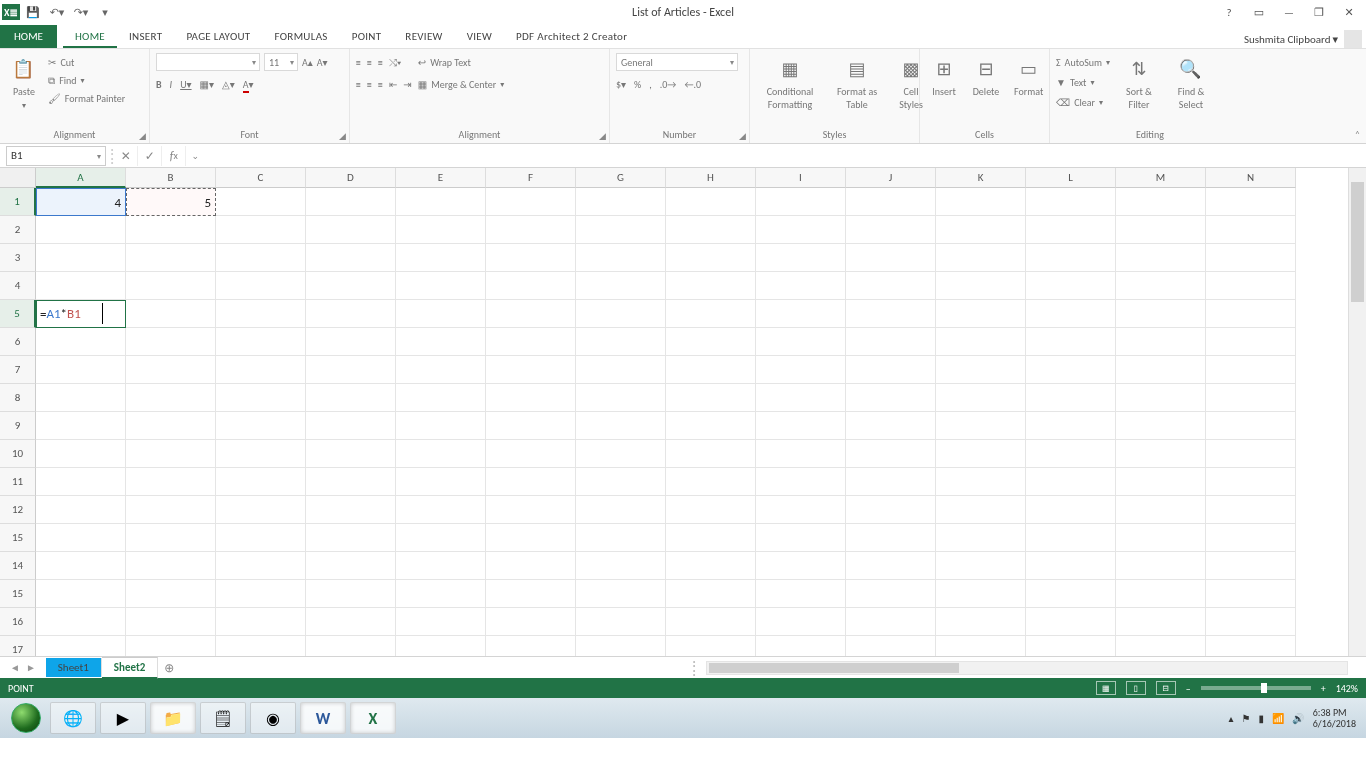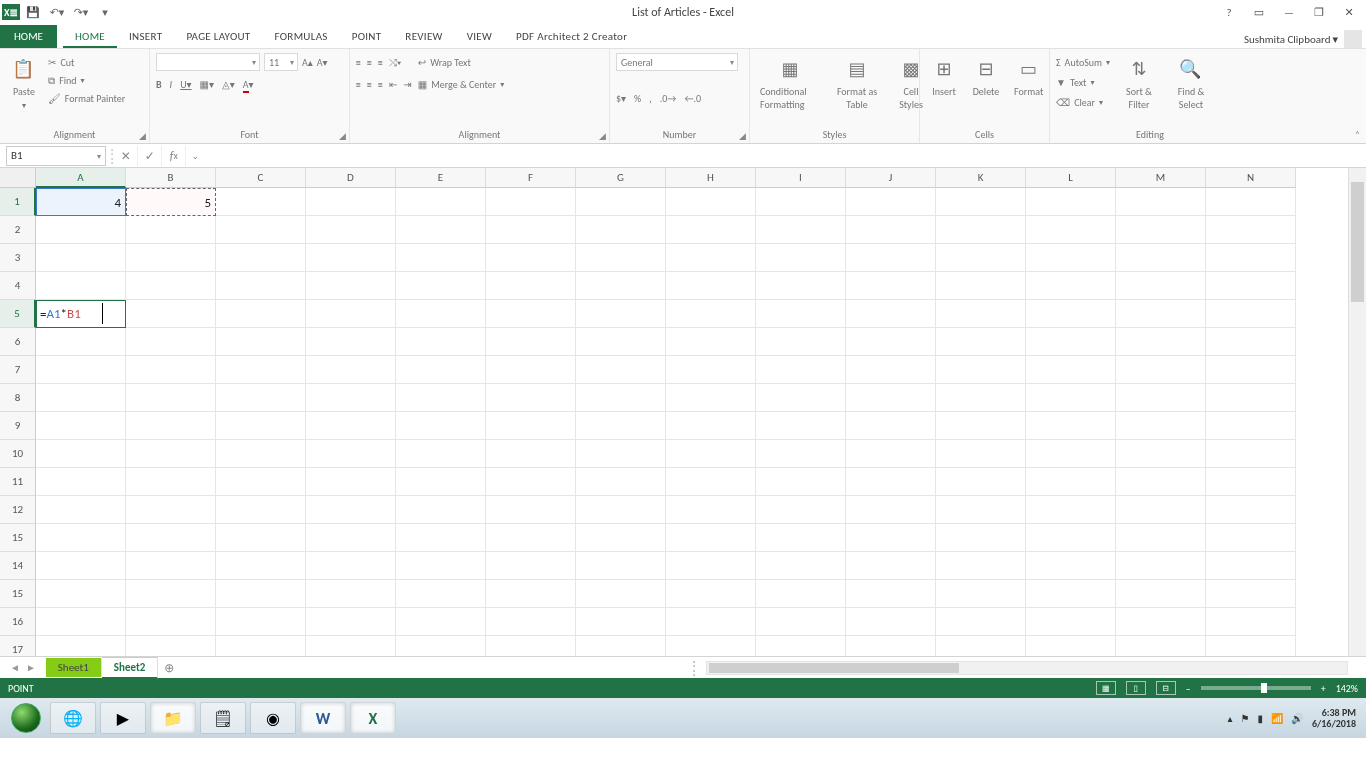--- a/index.html
+++ b/index.html
@@ -60,41 +60,41 @@
 .cell.refA { border: 1px solid #3b78cc; background: rgba(100,160,230,.12); }
 .cell.active { outline: 1.5px solid #217346; outline-offset: -1px; }
 .cursor { position: absolute; right: 22px; top: 3px; bottom: 3px; width: 1px; background: #000; animation: blink 1s step-start infinite; }
 @keyframes blink { 50% { opacity: 0; } }
 .vscroll { position: absolute; right: 0; top: 0; width: 18px; bottom: 0; background: #f1f1f1; border-left: 1px solid #ddd; }
 .vscroll .thumb { position: absolute; left: 2px; right: 2px; top: 14px; height: 120px; background: #cfcfcf; }
 
 
 .sheetbar { height: 22px; background: #fff; border-top: 1px solid #d4d4d4; display: flex; align-items: center; position: relative; }
 .sheetnav { display: flex; gap: 6px; padding: 0 10px; color: #999; font-size: 10px; }
-.sheettab { font-size: 11px; color: #444; padding: 3px 12px; border-right: 1px solid #ddd; background: #84cc16; }
+.sheettab { font-size: 11px; color: #444; padding: 3px 12px; border-right: 1px solid #ddd; background: #0ea5e9; }
 .sheettab.active { background: #fff; border-top: 1px solid #ccc; border-bottom: 2px solid #217346; color: #217346; font-weight: 600; }
 .sheetadd { width: 22px; text-align: center; color: #888; font-size: 12px; }
 .hscroll { flex: 1; margin: 0 18px 0 10px; height: 14px; background: #f1f1f1; position: relative; border: 1px solid #e4e4e4; }
 .hscroll .thumb { position: absolute; left: 2px; top: 1px; bottom: 1px; width: 250px; background: #cfcfcf; }
 
 
 .statusbar { height: 20px; background: #217346; color: #fff; display: flex; align-items: center; font-size: 10px; padding: 0 8px; }
 .statusbar .right { margin-left: auto; display: flex; align-items: center; gap: 10px; }
 .viewbtn { width: 20px; height: 14px; border: 1px solid rgba(255,255,255,.6); display:flex; align-items:center; justify-content:center; font-size:8px; }
 .zoomslider { width: 110px; height: 4px; background: rgba(255,255,255,.4); position: relative; }
 .zoomslider .zthumb { position: absolute; left: 55%; top: -3px; width: 6px; height: 10px; background: #fff; }
 
 
 .taskbar { height: 40px; background: linear-gradient(#dfe9ef,#c6d6e1); display: flex; align-items: center; padding: 0 6px; gap: 4px; }
 .startbtn { width: 40px; height: 32px; display:flex; align-items:center; justify-content:center; }
 .startbtn .orb { width: 30px; height: 30px; border-radius: 50%; background: radial-gradient(circle at 35% 30%, #8fdc6f, #1e6b1e 60%, #0a3a0a); border:1px solid #3a6; }
 .tbtn { width: 46px; height: 32px; border: 1px solid rgba(0,0,0,.15); background: rgba(255,255,255,.45); display:flex; align-items:center; justify-content:center; font-size:16px; border-radius:2px; }
 .tbtn.active { background: rgba(255,255,255,.8); box-shadow: inset 0 0 4px rgba(0,0,0,.2); }
 .tray { margin-left:auto; display:flex; align-items:center; gap:8px; color:#333; font-size:10px; }
-.clock { text-align:right; line-height:11px; padding-right:4px;font-weight:bold; }
+.clock { text-align:left; line-height:11px; padding-right:4px; }
 
 .ref-a1 { color:#3b78cc; }
 .ref-b1 { color:#c0504d; }
 </style>
 </head>
 <body>
 
 <div class="titlebar">
   <div class="qat">
     <span class="excel-logo">X≣</span>
@@ -207,39 +207,39 @@
             <span>Merge &amp; Center</span>
             <span style="font-size:8px;">▾</span>
           </div>
       </div>
     </div>
     <div class="rgroup-title">Alignment</div>
     <span class="dialog-launcher">◢</span>
   </div>
 
   <div class="rgroup" style="width:140px; position:relative;">
-    <div class="rgroup-body" style="flex-direction:column; gap:18px;">
+    <div class="rgroup-body" style="flex-direction:column; gap:4px;">
       <div class="drop" style="width:122px;">General</div>
       <div class="smallrow" style="gap:8px;">
         <span>$▾</span>
         <span>%</span>
         <span>,</span>
         <span>.0→</span>
         <span>←.0</span>
       </div>
     </div>
     <div class="rgroup-title">Number</div>
     <span class="dialog-launcher">◢</span>
   </div>
 
   <div class="rgroup" style="width:170px;">
     <div class="rgroup-body">
       <div class="bigbtn">
           <span class="bigicon">▦</span>
-          <span style="width:60px;text-align:left;">Conditional Formatting</span>
+          <span style="width:60px;text-align:center;">Conditional Formatting</span>
         </div>
       <div class="bigbtn">
           <span class="bigicon">▤</span>
           <span style="width:46px;text-align:center;">Format as Table</span>
         </div>
       <div class="bigbtn">
           <span class="bigicon">▩</span>
           <span style="width:34px;text-align:center;">Cell Styles</span>
         </div>
     </div>

